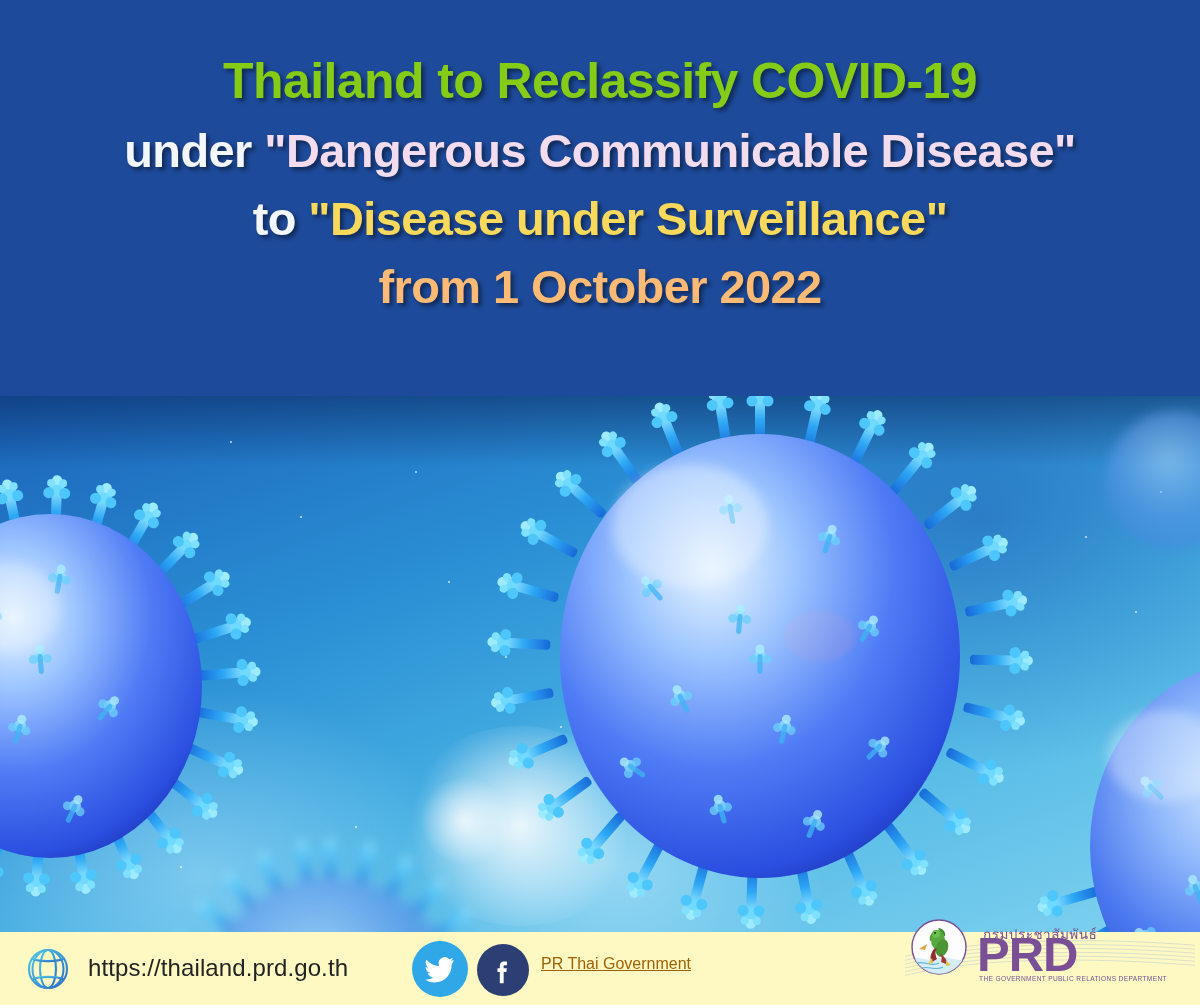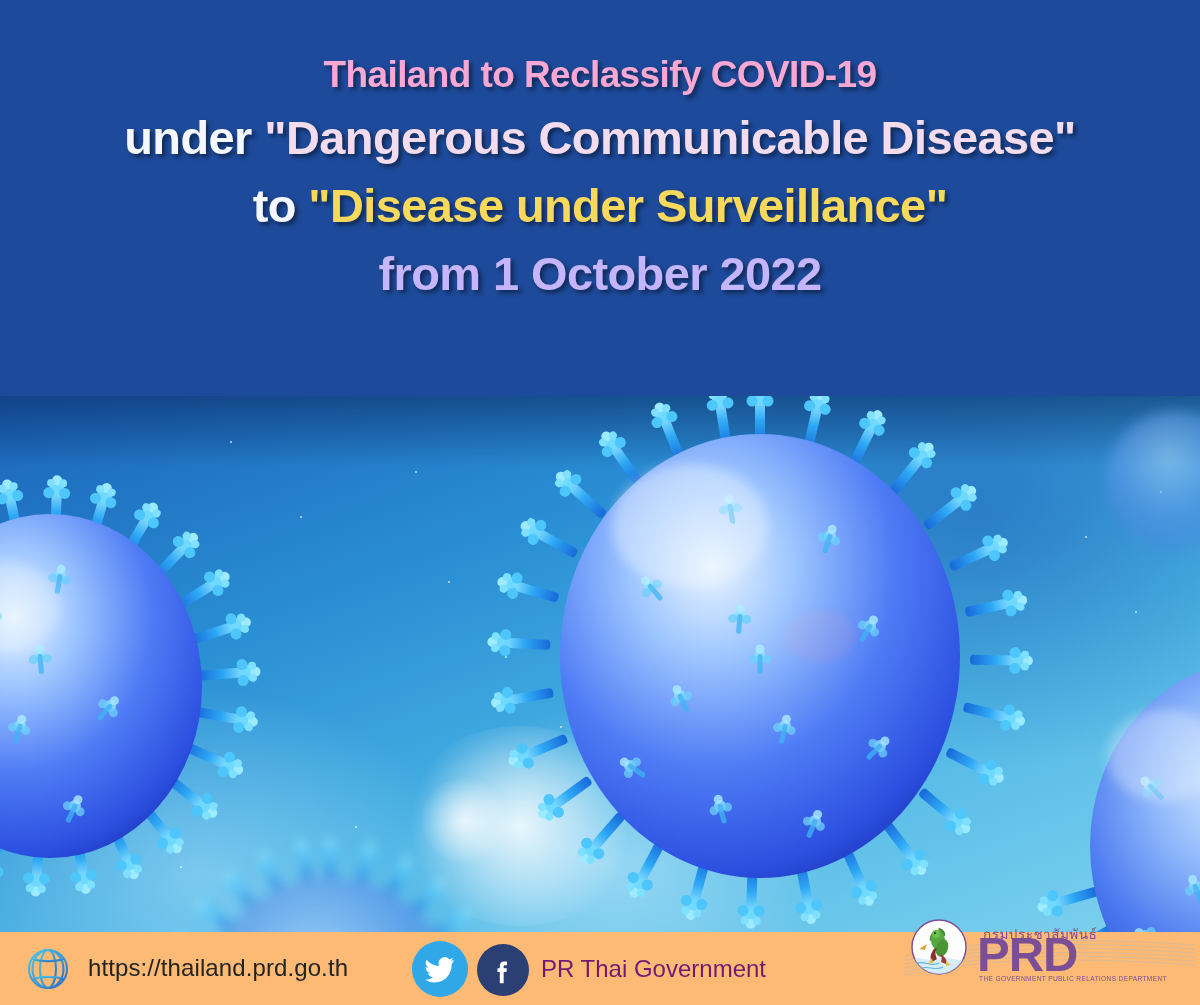--- a/index.html
+++ b/index.html
@@ -24,24 +24,24 @@
   }
   .tline {
     font-family:"Liberation Sans", sans-serif;
     font-weight:bold;
     letter-spacing:-0.6px;
     line-height:1.0;
     white-space:nowrap;
     text-align:center;
     text-shadow:3px 3px 4px rgba(0,0,0,0.45);
   }
-  .tl1 { font-size:37px; color:#f9a8d4; margin-bottom:21px; }
+  .tl1 { font-size:50px; color:#84cc16; margin-bottom:21px; }
   .tl2 { font-size:47px; margin-bottom:21px; }
   .tl3 { font-size:47px; margin-bottom:21px; }
-  .tl4 { font-size:47px; color:#c4b5fd; }
+  .tl4 { font-size:47px; color:#fdba74; }
   .c-white  { color:#f4f7fd; }
   .c-pink   { color:#f4dcef; }
   .c-yellow { color:#f8d95b; }
 
   
   .photo {
     position:absolute; left:0; top:396px; width:1200px; height:536px;
     overflow:hidden;
     background:
       radial-gradient(ellipse 420px 300px at 200px 480px, rgba(170,225,250,0.55) 0%, rgba(170,225,250,0) 62%),
@@ -58,33 +58,34 @@
     border-radius:50%; width:2px; height:2px;
   }
   .glow {
     position:absolute; border-radius:50%;
     background:radial-gradient(circle, rgba(255,255,255,0.85) 0%, rgba(255,255,255,0) 70%);
   }
 
   
   .footer {
     position:absolute; left:0; top:932px; width:1200px; height:73px;
-    background:#fdba74;
+    background:#fef9c3;
     overflow:hidden;
   }
   .globe-wrap { position:absolute; left:24px; top:13px; width:48px; height:48px; }
   .url-text {
     position:absolute; left:88px; top:22px;
     font-size:24px; color:#232323; letter-spacing:0.1px;
     font-family:"Liberation Sans", sans-serif; white-space:nowrap;
   }
   .social-label {
     position:absolute; left:541px; top:955px;
-    font-size:24px; color:#701a75; white-space:nowrap;
+    font-size:16px; color:#a16207; white-space:nowrap;
     font-family:"Liberation Sans", sans-serif;
+    text-decoration:underline;
   }
   .tw-circle {
     position:absolute; left:412px; top:941px;
     width:56px; height:56px; border-radius:50%;
     background:#30a8e8; display:flex; align-items:center; justify-content:center;
   }
   .fb-circle {
     position:absolute; left:477px; top:944px;
     width:52px; height:52px; border-radius:50%;
     background:#2b3f74; display:flex; align-items:center; justify-content:center;

